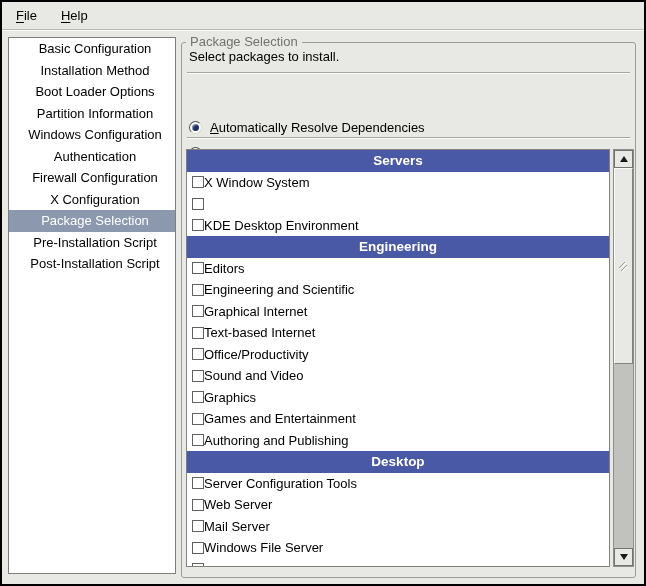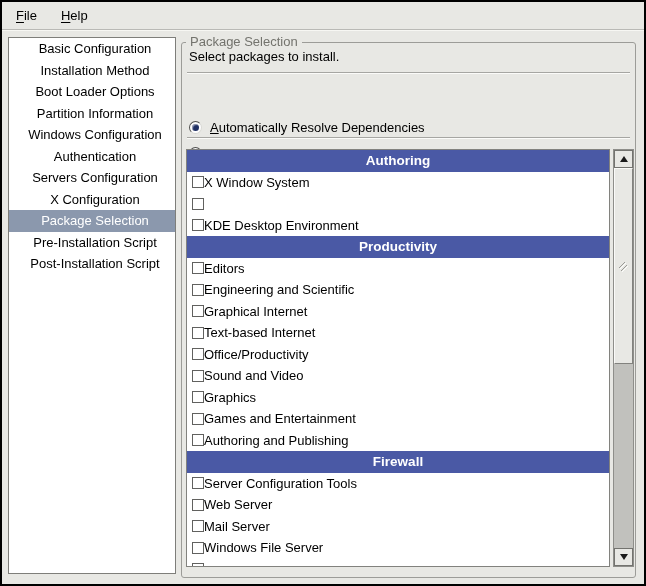--- a/index.html
+++ b/index.html
@@ -100,21 +100,21 @@
   </div>
 
   <div class="sidebar">
 
   <div class="side-item">Basic Configuration</div>
       <div class="side-item">Installation Method</div>
       <div class="side-item">Boot Loader Options</div>
       <div class="side-item">Partition Information</div>
       <div class="side-item">Windows Configuration</div>
       <div class="side-item">Authentication</div>
-      <div class="side-item">Servers Configuration</div>
+      <div class="side-item">Firewall Configuration</div>
       <div class="side-item">X Configuration</div>
       <div class="side-item selected">Package Selection</div>
       <div class="side-item">Pre-Installation Script</div>
       <div class="side-item">Post-Installation Script</div>
     </div>
 
   <div class="frame">
     <span class="frame-label">Package Selection</span>
 
     <div class="instruction">Select packages to install.</div>
@@ -130,33 +130,33 @@
         <div class="radio-row">
           <span class="radio-circle"></span>
           <span class="radio-label"><u>I</u>gnore Dependencies</span>
         </div>
       </div>
 
     <div class="sep sep2"></div>
 
     <div class="listbox">
 
-    <div class="row-header">Authoring</div>
+    <div class="row-header">Servers</div>
         <div class="row-item">
           <span class="checkbox"></span>
           <span class="row-label">X Window System</span>
         </div>
         <div class="row-item">
           <span class="checkbox"></span>
         </div>
         <div class="row-item">
           <span class="checkbox"></span>
           <span class="row-label">KDE Desktop Environment</span>
         </div>
-        <div class="row-header">Productivity</div>
+        <div class="row-header">Engineering</div>
         <div class="row-item">
           <span class="checkbox"></span>
           <span class="row-label">Editors</span>
         </div>
         <div class="row-item">
           <span class="checkbox"></span>
           <span class="row-label">Engineering and Scientific</span>
         </div>
         <div class="row-item">
           <span class="checkbox"></span>
@@ -179,21 +179,21 @@
           <span class="row-label">Graphics</span>
         </div>
         <div class="row-item">
           <span class="checkbox"></span>
           <span class="row-label">Games and Entertainment</span>
         </div>
         <div class="row-item">
           <span class="checkbox"></span>
           <span class="row-label">Authoring and Publishing</span>
         </div>
-        <div class="row-header">Firewall</div>
+        <div class="row-header">Desktop</div>
         <div class="row-item">
           <span class="checkbox"></span>
           <span class="row-label">Server Configuration Tools</span>
         </div>
         <div class="row-item">
           <span class="checkbox"></span>
           <span class="row-label">Web Server</span>
         </div>
         <div class="row-item">
           <span class="checkbox"></span>

